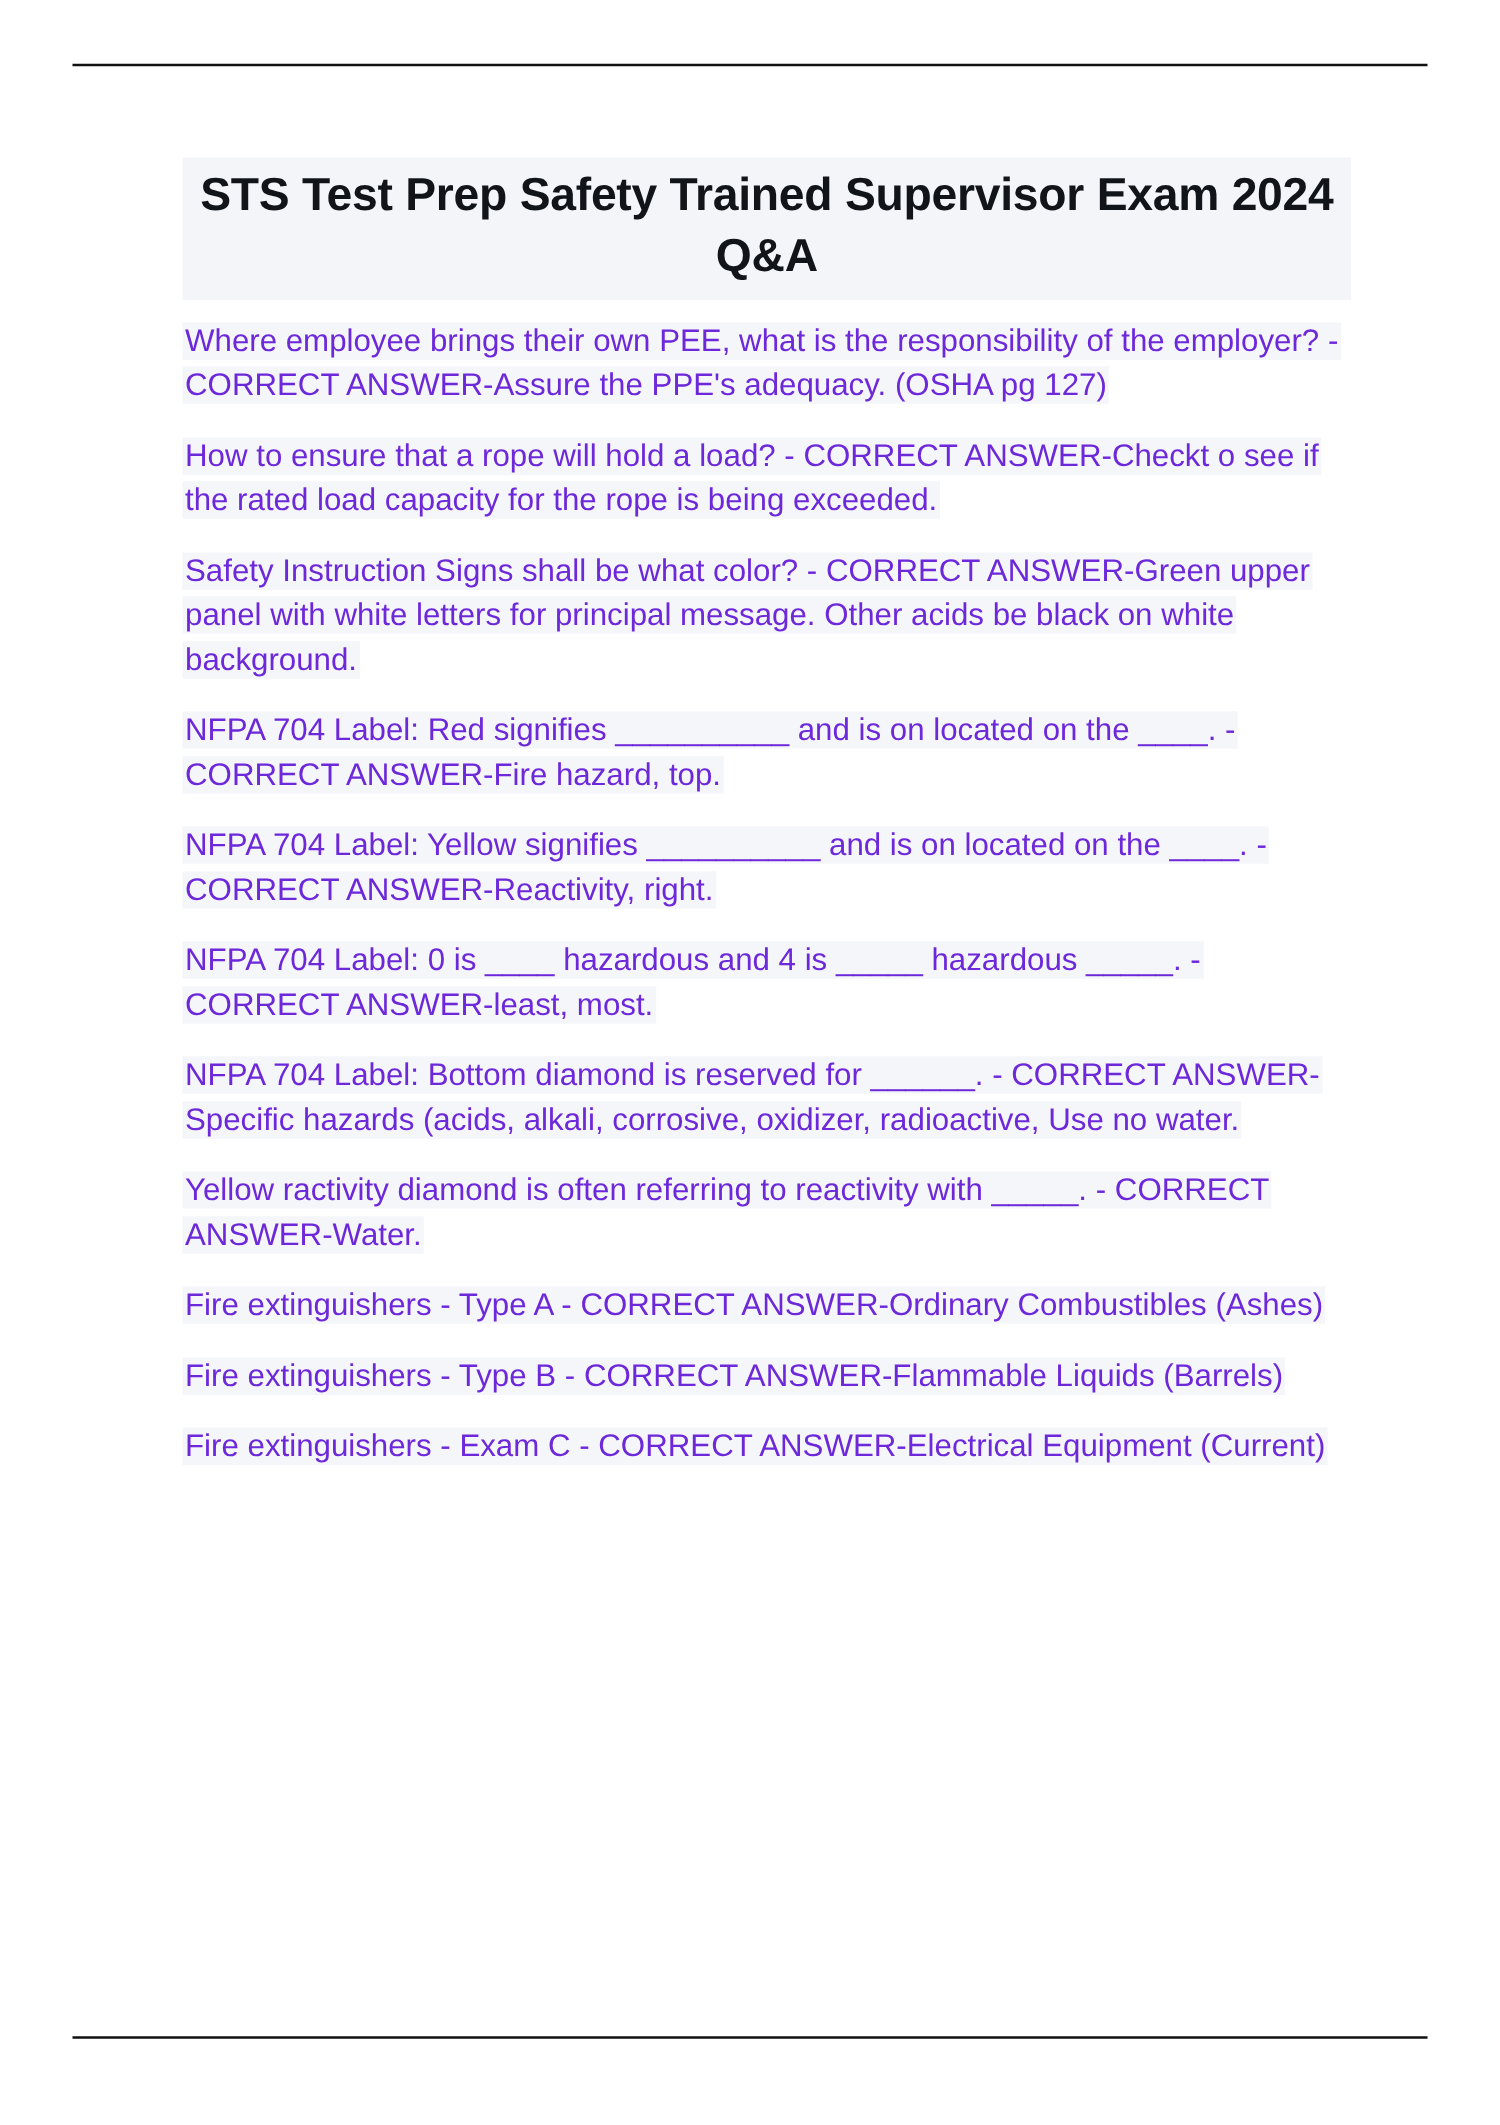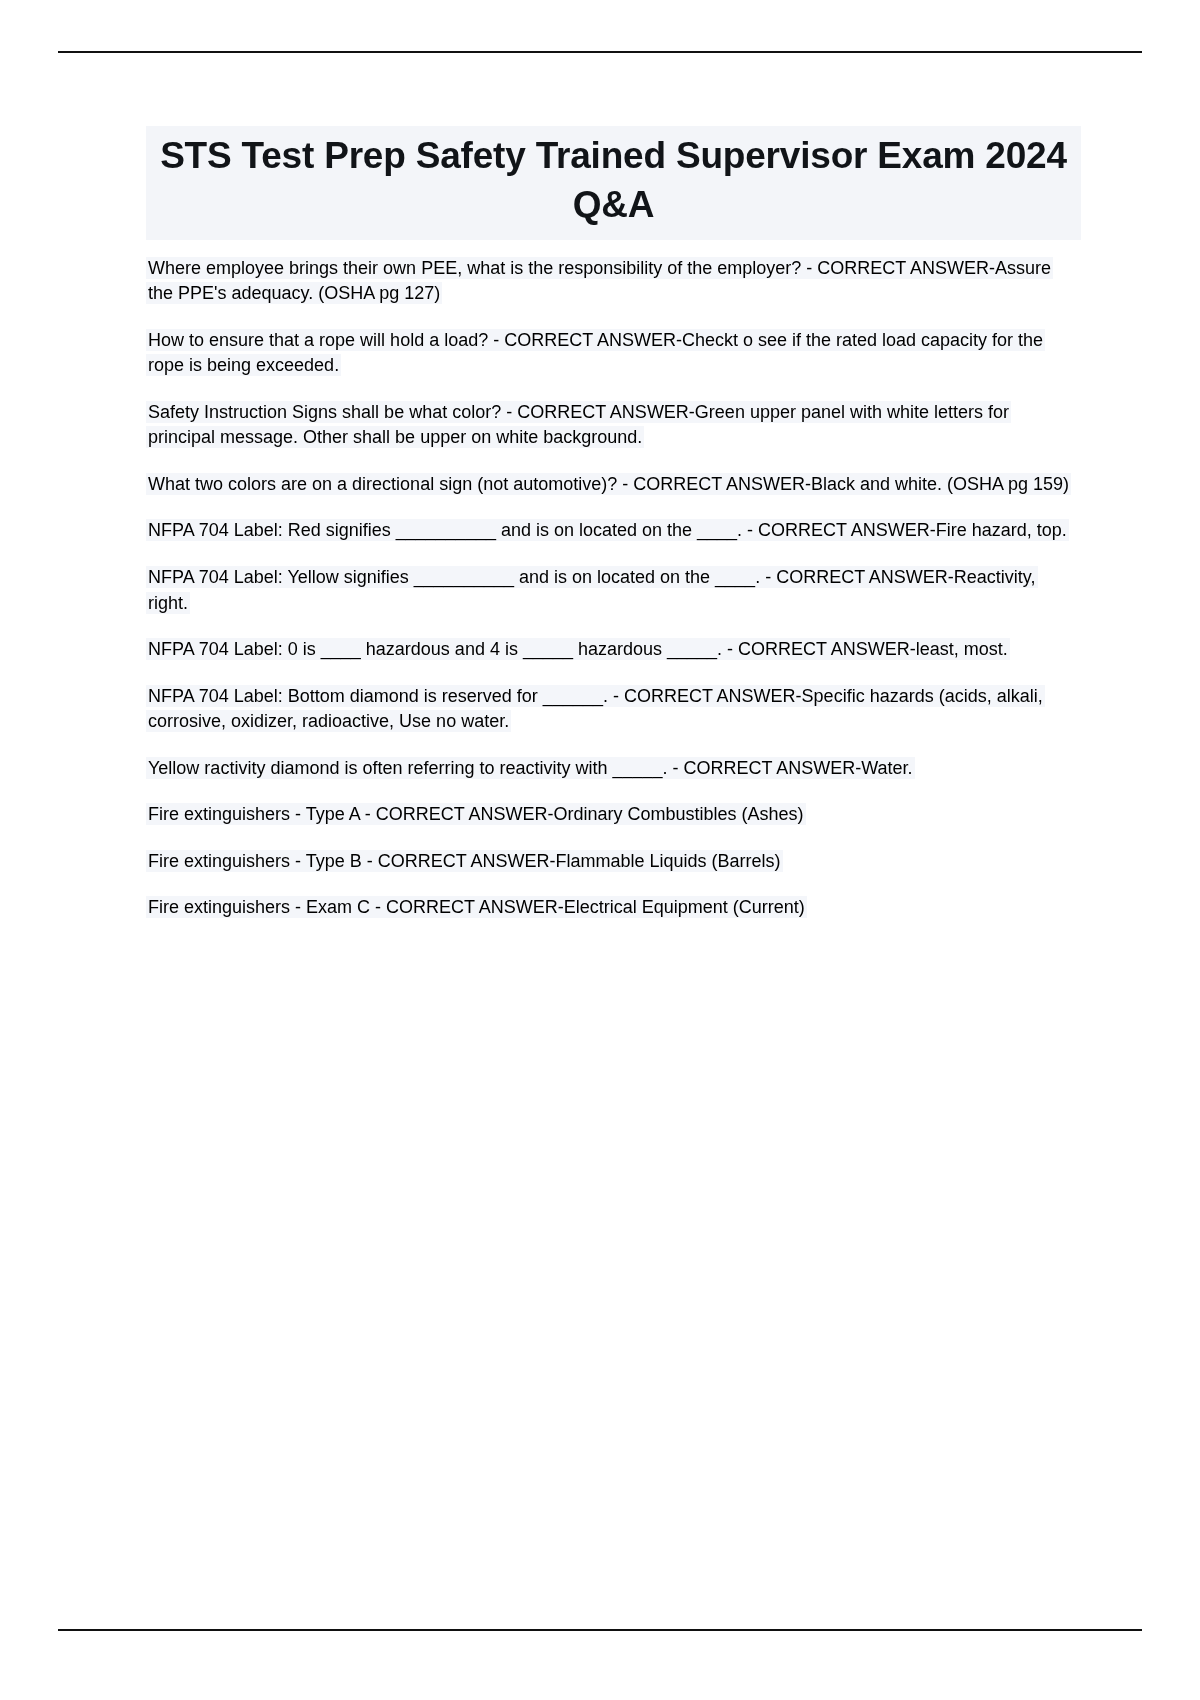--- a/index.html
+++ b/index.html
@@ -49,23 +49,23 @@
     box-sizing: border-box;
     margin: 0 0 16px 0;
   }
 
   .qa-list {
     margin: 0;
     padding: 0;
     list-style: none;
   }
   .qa-item {
-    font-size: 18px;
+    font-size: 25px;
     line-height: 1.42;
-    color: #000000;
+    color: #6d28d9;
     margin: 0 0 21px 0;
     display: block;
   }
   .qa-item .txt {
     background: #f4f6fa;
     box-decoration-break: clone;
     -webkit-box-decoration-break: clone;
     padding: 1px 2px;
   }
 </style>
@@ -76,22 +76,21 @@
 
   <div class="rule rule-top"></div>
 
   <div class="content">
 
     <h1 class="doc-title">STS Test Prep Safety Trained Supervisor Exam 2024 Q&amp;A</h1>
 
     <div class="qa-list">
       <div class="qa-item"><span class="txt">Where employee brings their own PEE, what is the responsibility of the employer? - CORRECT ANSWER-Assure the PPE's adequacy. (OSHA pg 127)</span></div>
       <div class="qa-item"><span class="txt">How to ensure that a rope will hold a load? - CORRECT ANSWER-Checkt o see if the rated load capacity for the rope is being exceeded.</span></div>
-      <div class="qa-item"><span class="txt">Safety Instruction Signs shall be what color? - CORRECT ANSWER-Green upper panel with white letters for principal message. Other shall be upper on white background.</span></div>
-      <div class="qa-item"><span class="txt">What two colors are on a directional sign (not automotive)? - CORRECT ANSWER-Black and white. (OSHA pg 159)</span></div>
+      <div class="qa-item"><span class="txt">Safety Instruction Signs shall be what color? - CORRECT ANSWER-Green upper panel with white letters for principal message. Other acids be black on white background.</span></div>
       <div class="qa-item"><span class="txt">NFPA 704 Label: Red signifies __________ and is on located on the ____. - CORRECT ANSWER-Fire hazard, top.</span></div>
       <div class="qa-item"><span class="txt">NFPA 704 Label: Yellow signifies __________ and is on located on the ____. - CORRECT ANSWER-Reactivity, right.</span></div>
       <div class="qa-item"><span class="txt">NFPA 704 Label: 0 is ____ hazardous and 4 is _____ hazardous _____. - CORRECT ANSWER-least, most.</span></div>
       <div class="qa-item"><span class="txt">NFPA 704 Label: Bottom diamond is reserved for ______. - CORRECT ANSWER-Specific hazards (acids, alkali, corrosive, oxidizer, radioactive, Use no water.</span></div>
       <div class="qa-item"><span class="txt">Yellow ractivity diamond is often referring to reactivity with _____. - CORRECT ANSWER-Water.</span></div>
       <div class="qa-item"><span class="txt">Fire extinguishers - Type A - CORRECT ANSWER-Ordinary Combustibles (Ashes)</span></div>
       <div class="qa-item"><span class="txt">Fire extinguishers - Type B - CORRECT ANSWER-Flammable Liquids (Barrels)</span></div>
       <div class="qa-item"><span class="txt">Fire extinguishers - Exam C - CORRECT ANSWER-Electrical Equipment (Current)</span></div>
     </div>
 

